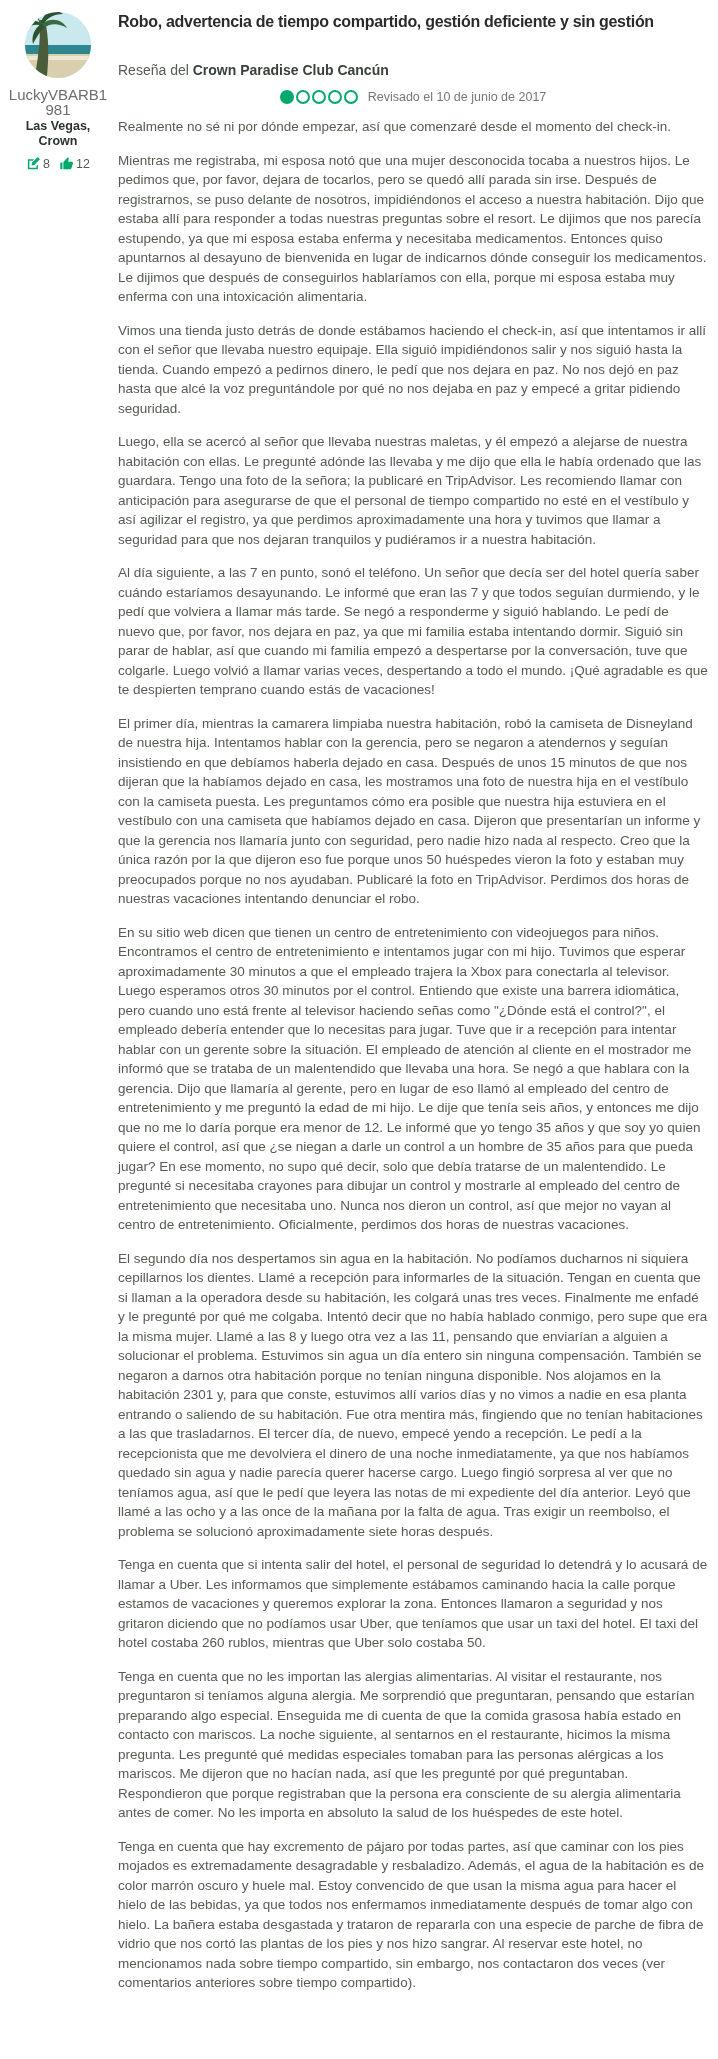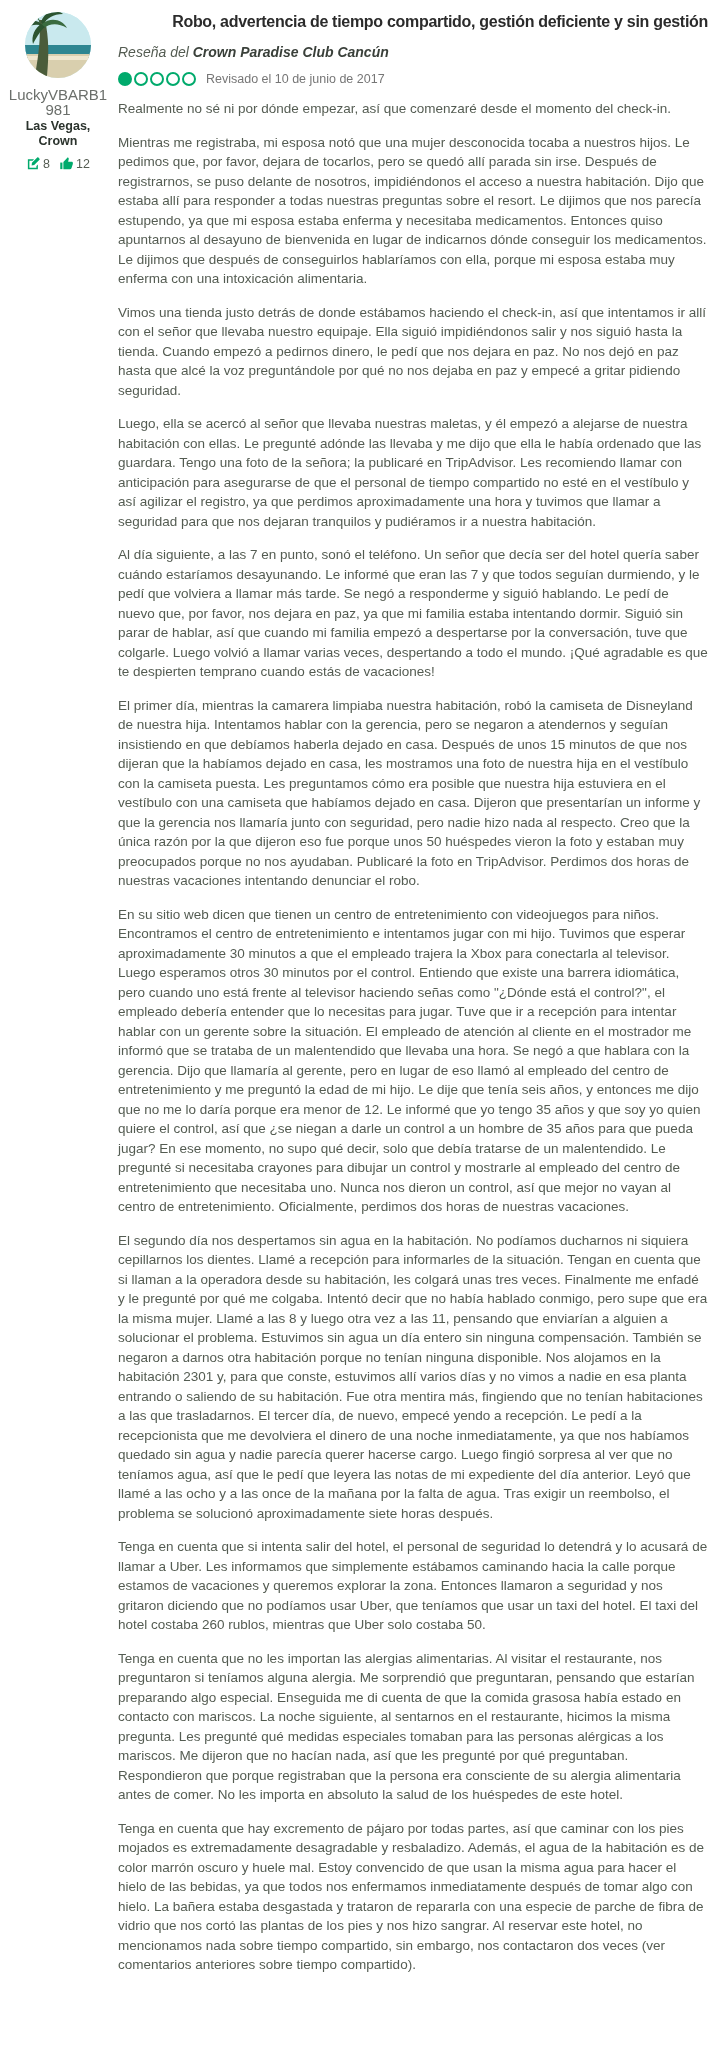--- a/index.html
+++ b/index.html
@@ -16,25 +16,25 @@
     display:block;background:#cdeef2;
   }
   .user-name{margin-top:9px;font-size:15px;color:#6b6f6b;line-height:15px;word-break:break-all;}
   .user-loc{margin-top:2px;font-size:12.5px;font-weight:bold;color:#2b332d;line-height:15px;}
   .user-stats{margin-top:7px;display:flex;justify-content:center;align-items:center;gap:2px;font-size:12.5px;color:#545c52;}
   .user-stats svg{display:block;}
   .stat-num{margin-right:7px;}
   
   .content-col{flex:1;padding-left:8px;max-width:590px;}
   .review-title{
-    margin:0;font-size:16px;font-weight:bold;color:#2b2b2b;letter-spacing:-0.3px;line-height:24px;text-align:right;
+    margin:0;font-size:16px;font-weight:bold;color:#2b2b2b;letter-spacing:-0.3px;line-height:24px;
   }
-  .review-subtitle{margin-top:9px;font-size:14px;color:#545c52;line-height:18px;font-style:italic;}
+  .review-subtitle{margin-top:27px;font-size:14px;color:#545c52;line-height:18px;}
   .review-subtitle .hotel{font-weight:bold;color:#3a403a;}
-  .rating-row{margin-top:11px;display:flex;align-items:center;}
+  .rating-row{margin-top:11px;display:flex;align-items:center;justify-content:center;}
   .bubbles{display:flex;gap:2px;}
   .bubble{
     width:14px;height:14px;border-radius:50%;box-sizing:border-box;
     border:2px solid #00aa6c;background:#ffffff;
   }
   .bubble.filled{background:#00aa6c;}
   .rating-date{margin-left:10px;font-size:12.5px;color:#767676;}
   .review-body{margin-top:13px;}
   .review-body p{
     margin:8px 0 14px 0;font-size:13.5px;line-height:19.5px;color:#545c52;

